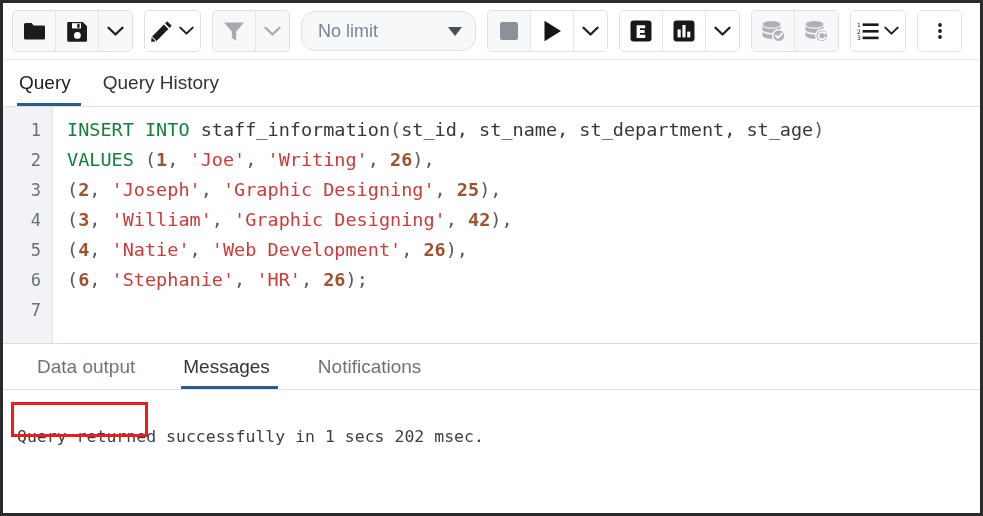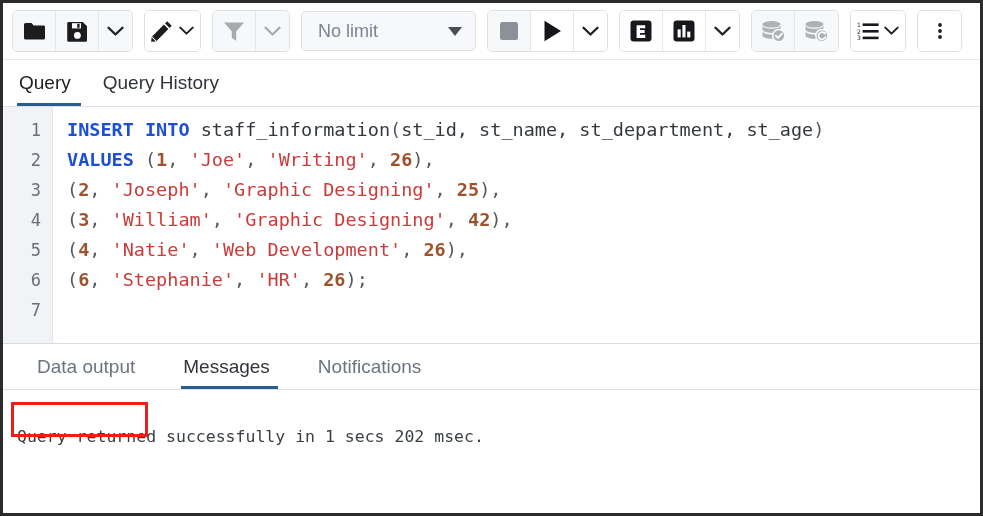--- a/index.html
+++ b/index.html
@@ -65,21 +65,21 @@
 
   .limit-box {
     display: flex;
     align-items: center;
     justify-content: space-between;
     width: 175px;
     height: 40px;
     padding: 0 13px 0 16px;
     box-sizing: border-box;
     border: 1px solid #dde1e6;
-    border-radius: 5px;
+    border-radius: 14px;
     background: #f7f8fa;
     margin-right: 11px;
     flex: 0 0 auto;
     cursor: pointer;
   }
   .limit-label {
     font-size: 18px;
     color: #7b8494;
     font-family: "Liberation Sans", sans-serif;
     white-space: nowrap;
@@ -152,21 +152,21 @@
     white-space: nowrap;
     overflow: hidden;
     box-sizing: border-box;
   }
   .code .cl {
     height: 30px;
     line-height: 30px;
     white-space: pre;
     color: #2f3337;
   }
-  .kw  { color: #1d4ed8; font-weight: bold; }
+  .kw  { color: #15803d; font-weight: normal; }
   .num { color: #a0522d; font-weight: bold; }
   .str { color: #cd3a3a; }
   .pun { color: #555a61; }
   .idt { color: #33383d; }
 
   
   .bottom {
     border-top: 1px solid #d9dce1;
     background: #ffffff;
     height: 164px;

